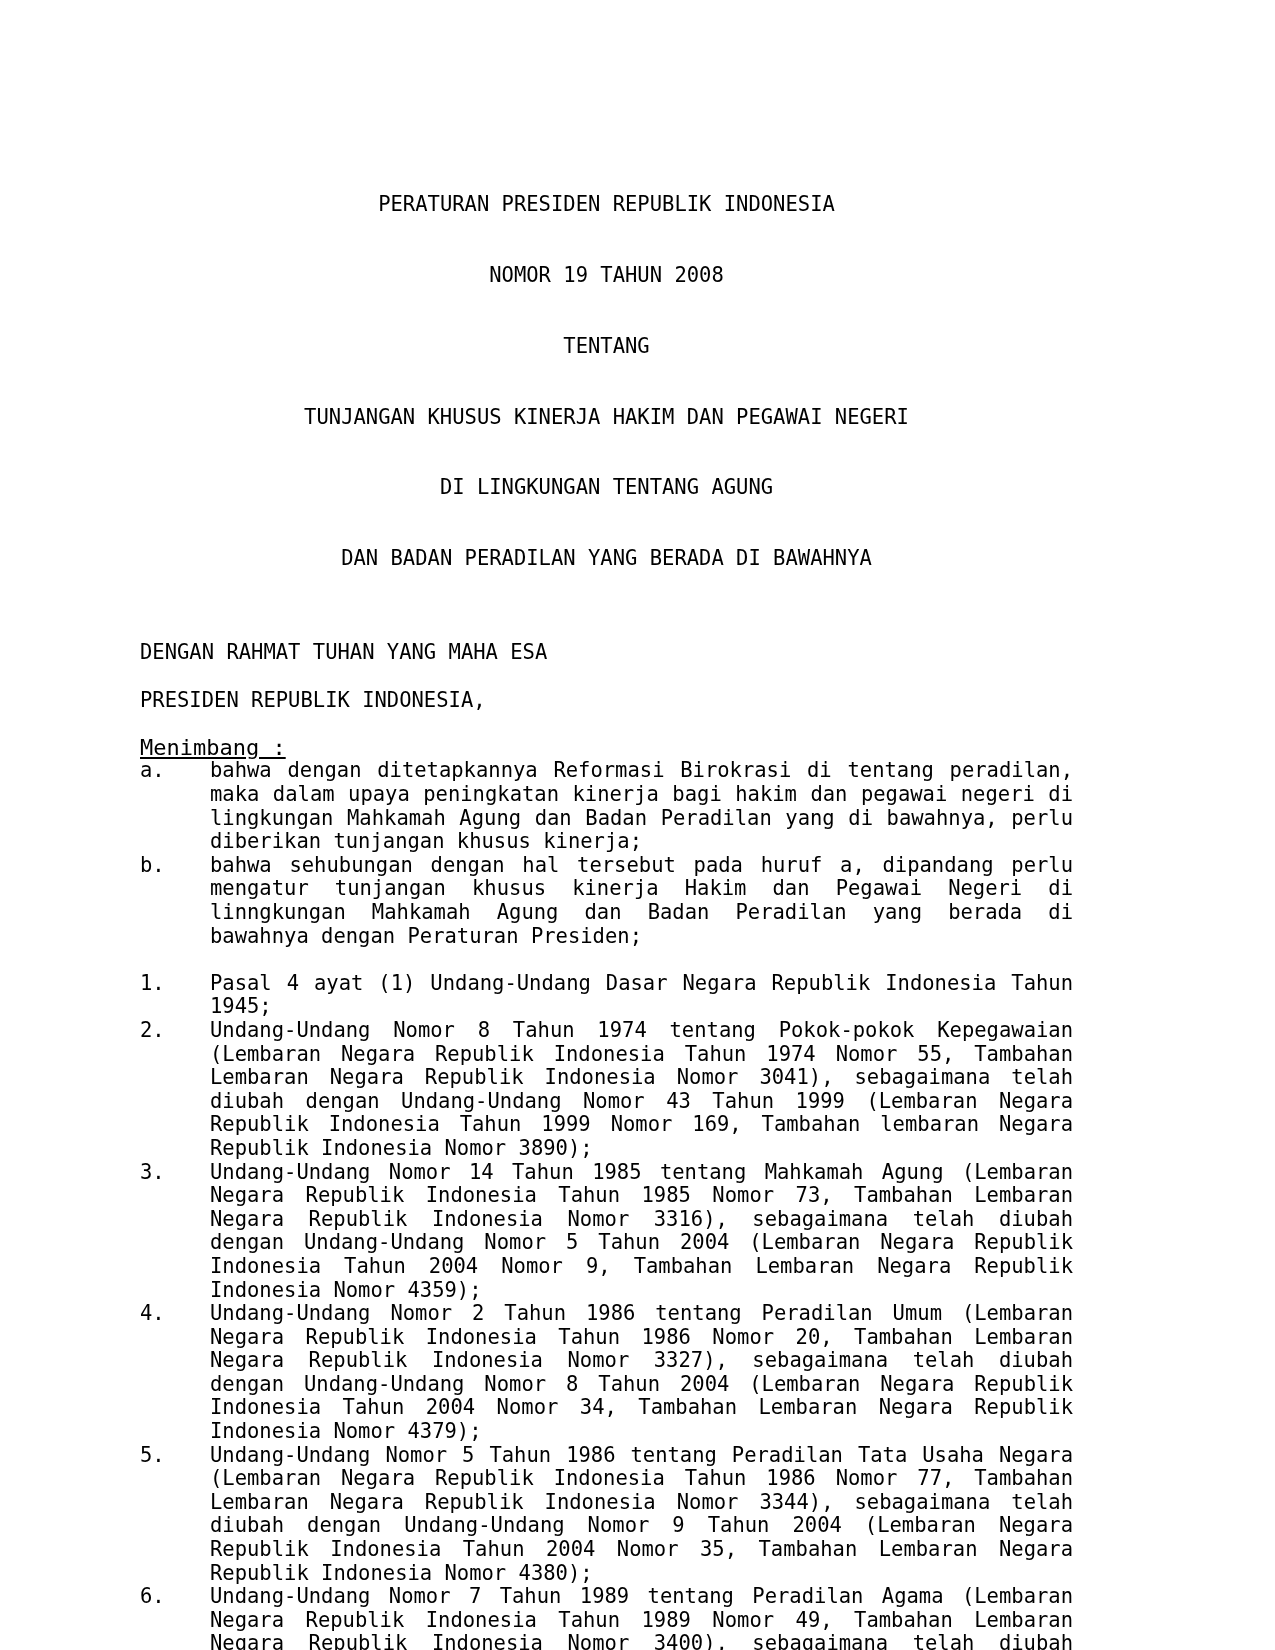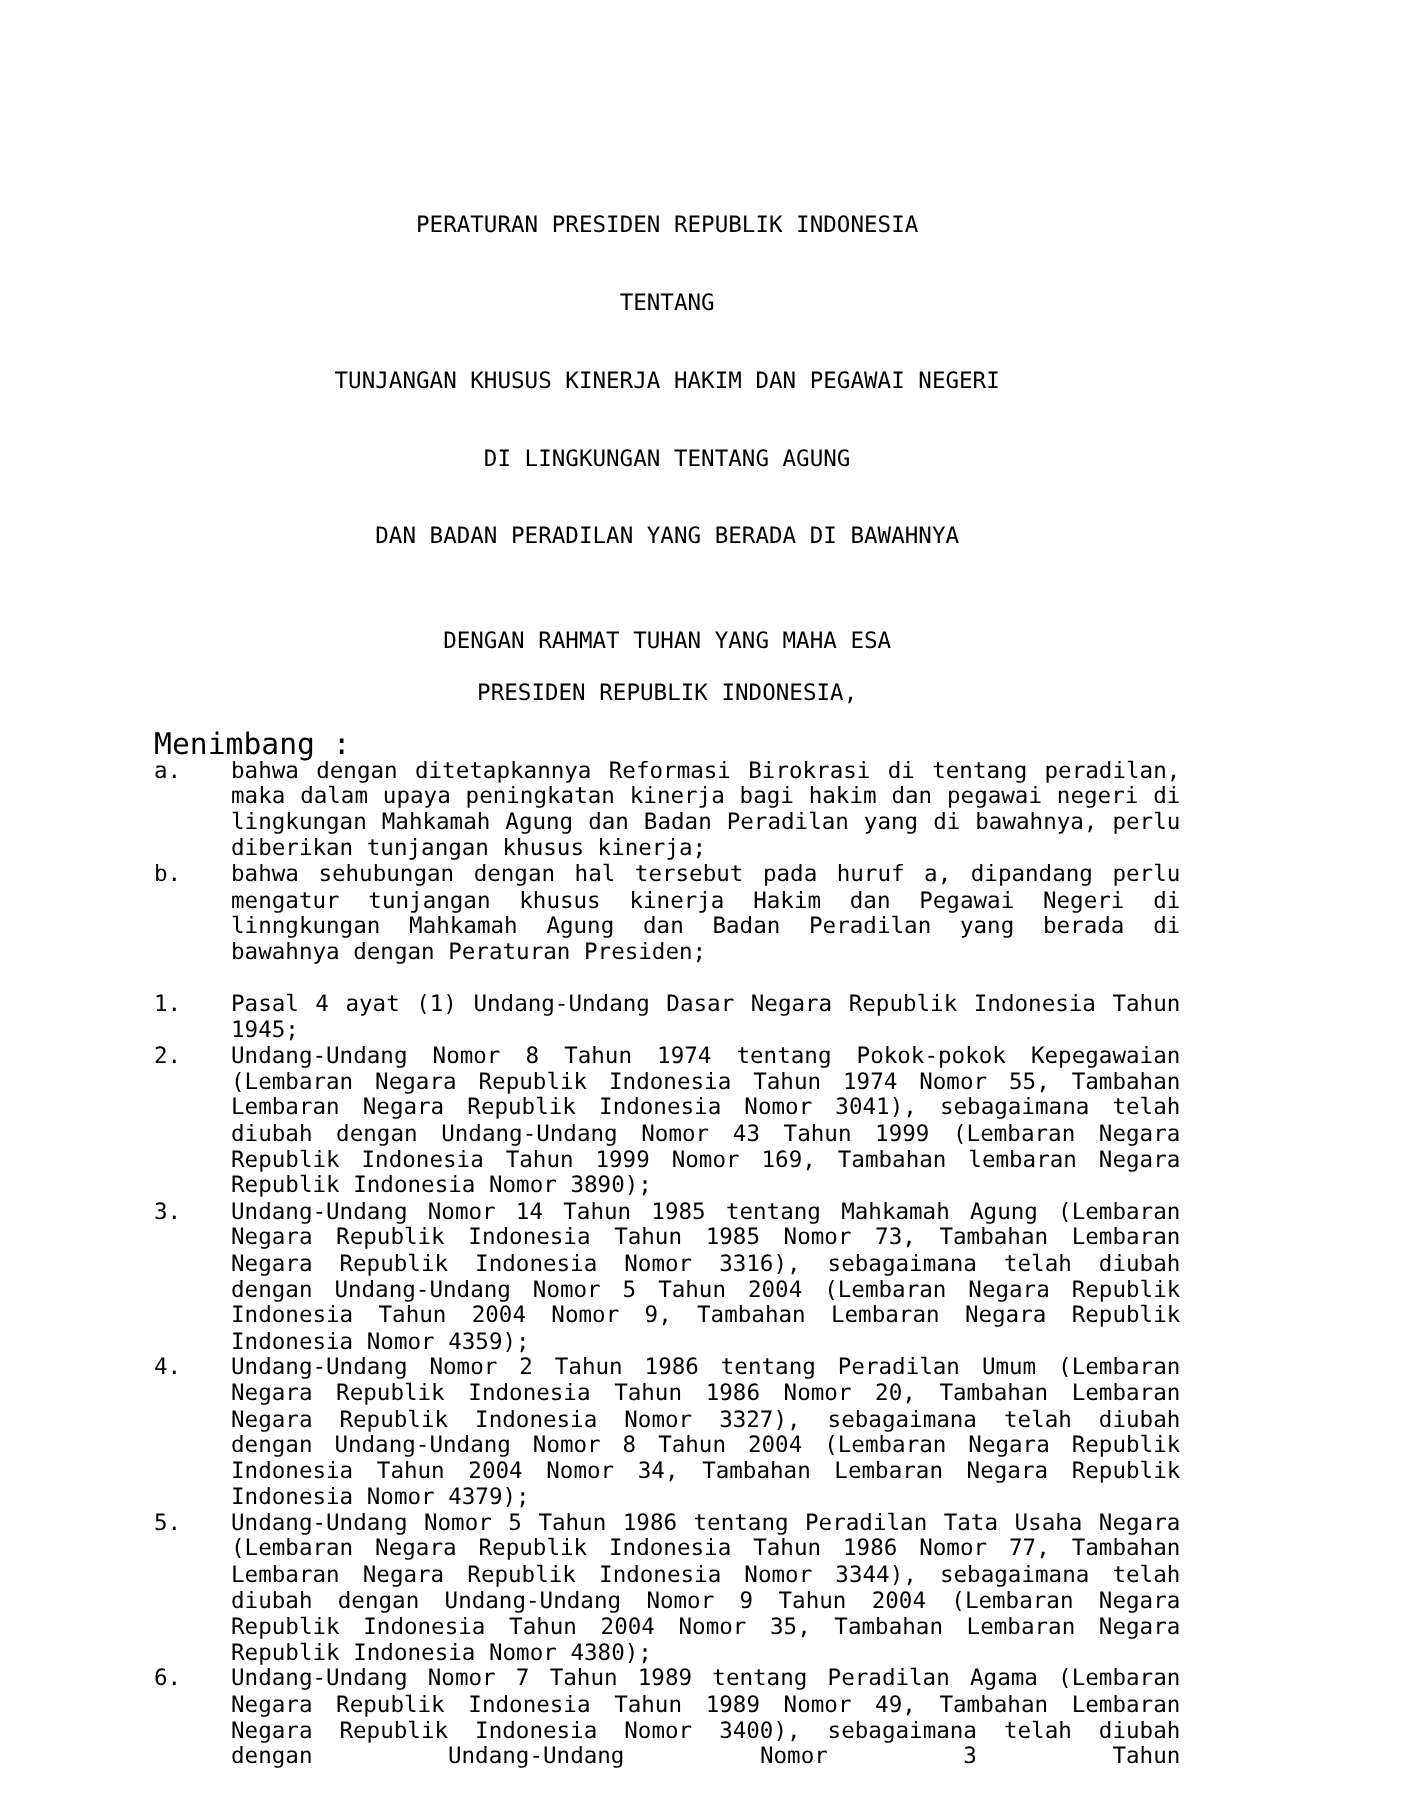--- a/index.html
+++ b/index.html
@@ -31,32 +31,33 @@
     line-height: 23.6px;
     letter-spacing: 0px;
     white-space: pre;
   }
   .title-line { display: block; }
 
   .spacer-lg { height: 23.6px; }
   .spacer-sm { height: 23.6px; }
 
   .centered-line {
-    text-align: center;
+    text-align: left;
     font-size: 20.5px;
     line-height: 23.6px;
     white-space: pre;
   }
 
   
   .section-head {
-    font-size: 27px;
+    font-size: 22px;
     line-height: 23.6px;
     white-space: pre;
     text-align: left;
+    text-decoration: underline;
   }
 
   
   .list {
     margin: 0;
     padding: 0;
   }
   .item {
     display: flex;
     align-items: flex-start;
@@ -83,20 +84,21 @@
   .gap-block { height: 23.6px; }
 </style>
 </head>
 <body>
 
 <div class="page">
   <div class="content">
 
     <div class="title-block">
       <span class="title-line">PERATURAN PRESIDEN REPUBLIK INDONESIA</span>
+      <span class="title-line">NOMOR 19 TAHUN 2008</span>
       <span class="title-line">TENTANG</span>
       <span class="title-line">TUNJANGAN KHUSUS KINERJA HAKIM DAN PEGAWAI NEGERI</span>
       <span class="title-line">DI LINGKUNGAN TENTANG AGUNG</span>
       <span class="title-line">DAN BADAN PERADILAN YANG BERADA DI BAWAHNYA</span>
     </div>
 
     <div class="spacer-lg"></div>
 
     <div class="centered-line">DENGAN RAHMAT TUHAN YANG MAHA ESA</div>
 

